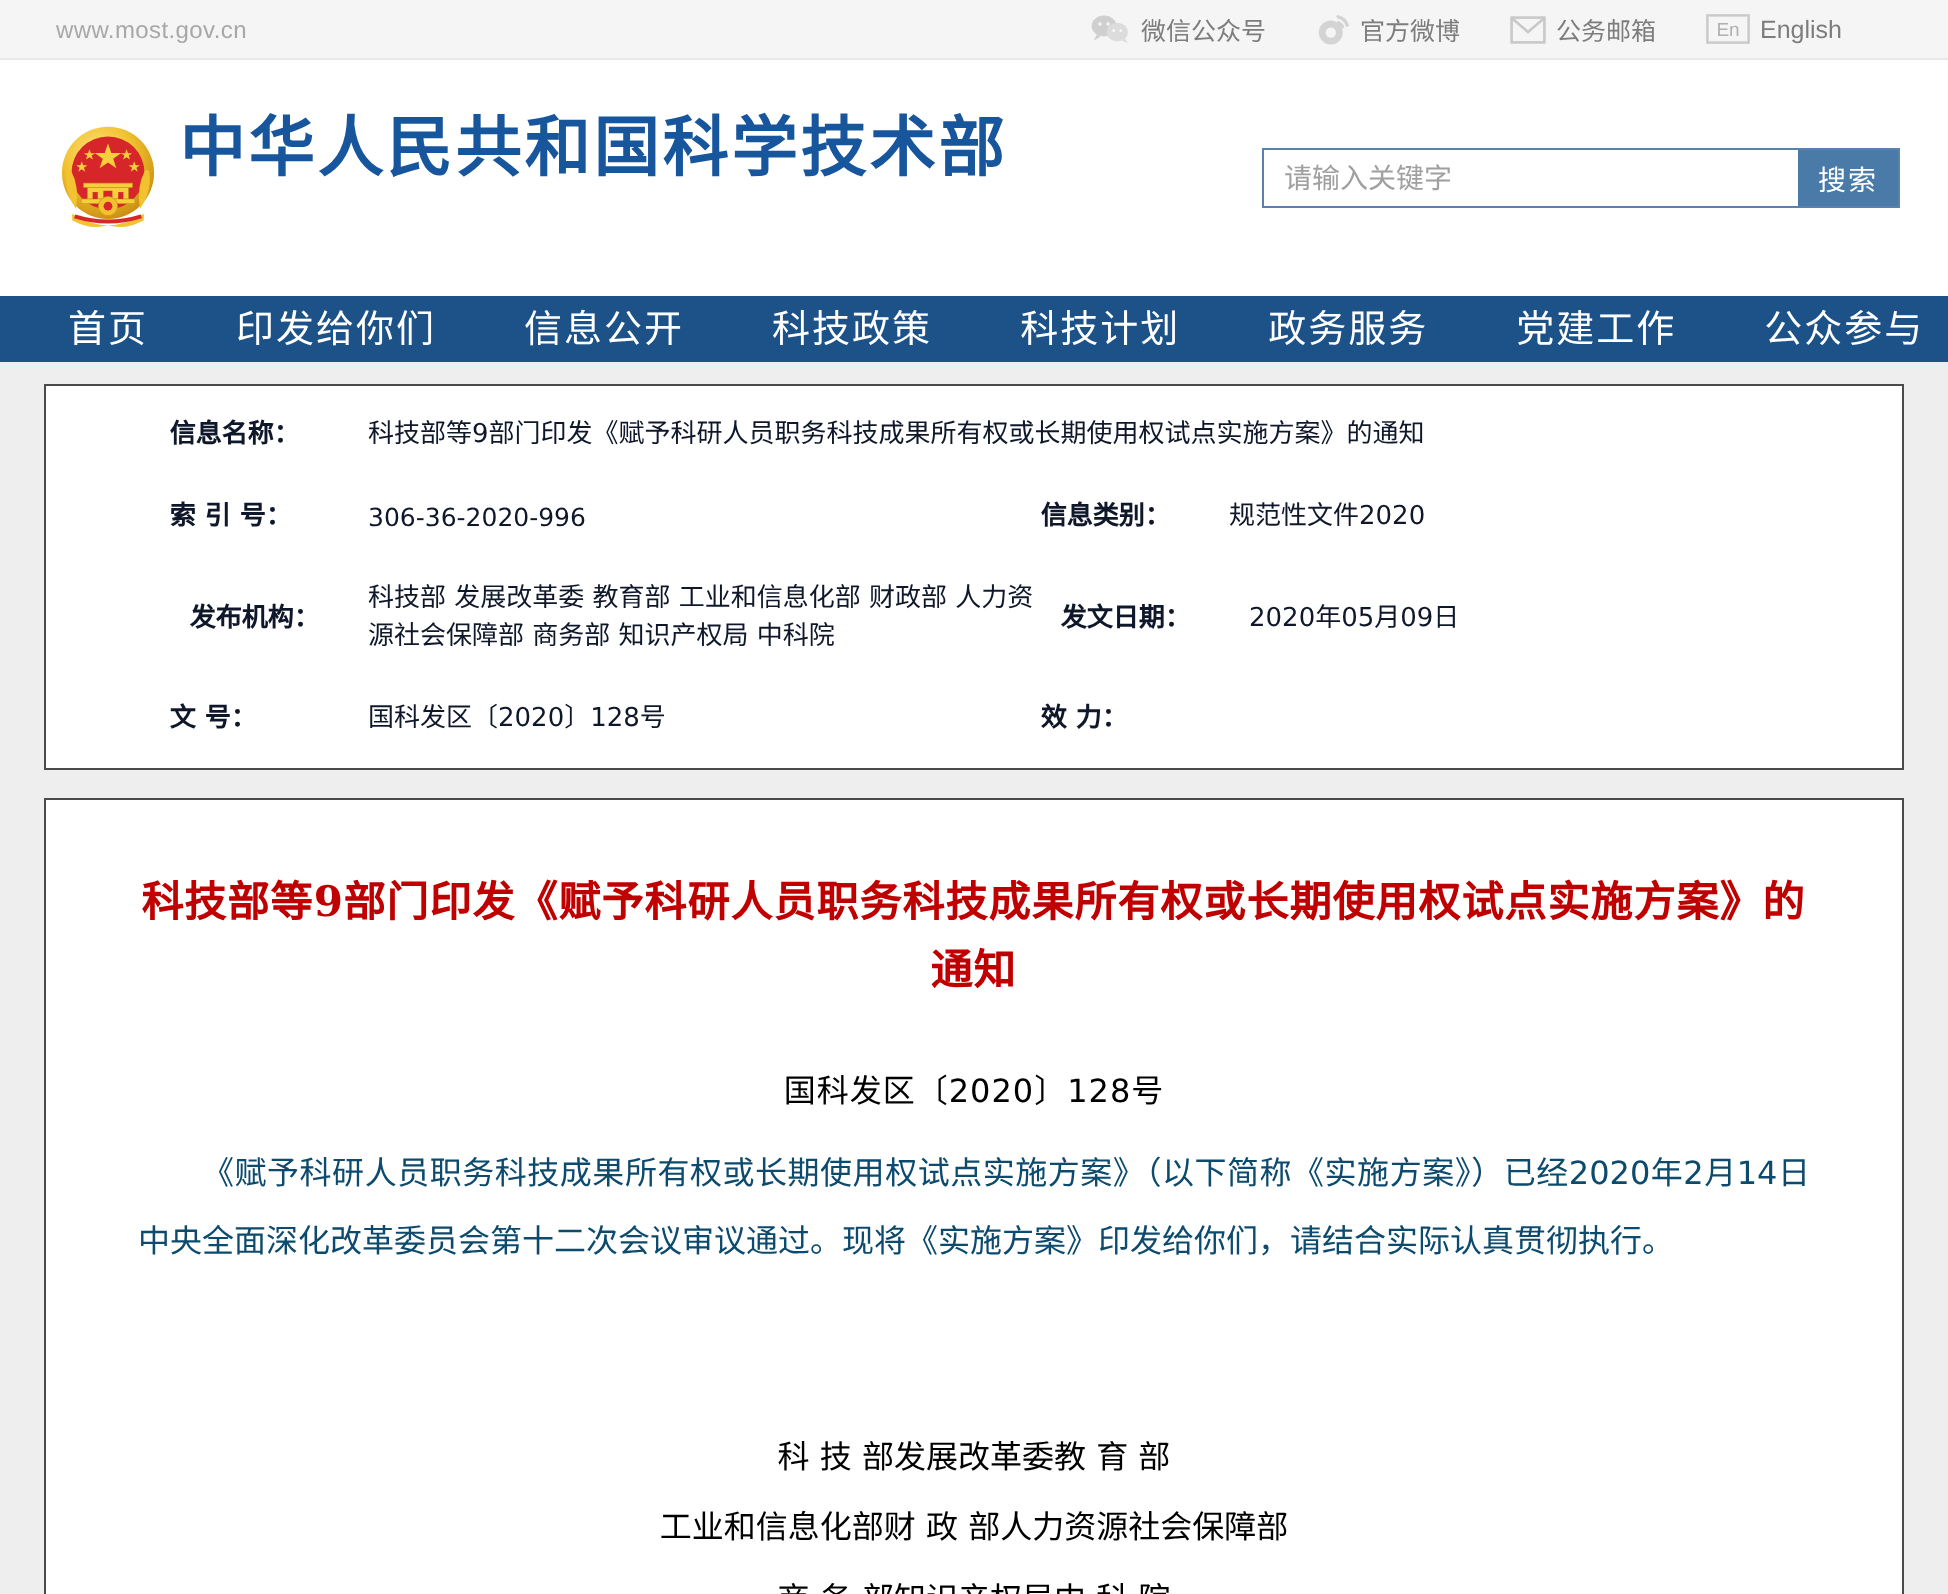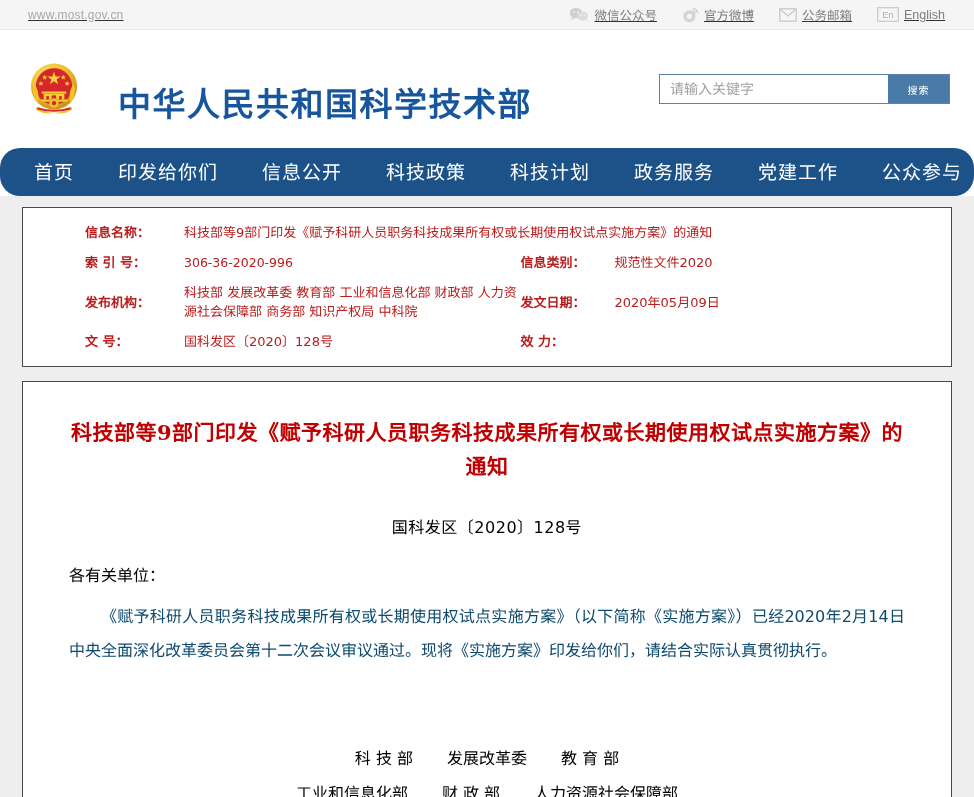--- a/index.html
+++ b/index.html
@@ -18,23 +18,22 @@
   }
 
   
   .topbar {
     height: 30px;
     background: #f5f5f5;
     border-bottom: 1px solid #e8e8e8;
     display: flex;
     align-items: center;
     justify-content: space-between;
-    padding: 0 24px 0 28px;
-    box-sizing: border-box;
-    text-decoration: underline;
+    padding: 0 48px 0 28px;
+    box-sizing: border-box;
   }
   .topbar-url {
     font-size: 12px;
     color: #a8a8a8;
     letter-spacing: .2px;
   }
   .topbar-links {
     display: flex;
     align-items: center;
     gap: 15px;
@@ -56,22 +55,22 @@
     height: 118px;
     background: #ffffff;
     display: flex;
     align-items: center;
     padding: 0 24px 0 22px;
     box-sizing: border-box;
     position: relative;
   }
   .brand {
     display: flex;
-    align-items: flex-end;
-    gap: 32px;
+    align-items: flex-start;
+    gap: 4px;
   }
   .emblem { width: 64px; height: 64px; display:block; flex: 0 0 64px; }
   .brand-text { line-height: 1; }
   .brand-cn {
     font-family: "DejaVu Sans", "Liberation Sans", sans-serif;
     font-size: 33px;
     font-weight: bold;
     color: #17559c;
     letter-spacing: 1.5px;
     white-space: nowrap;
@@ -99,39 +98,39 @@
     border: 0;
     outline: 0;
     padding: 0 10px;
     font-size: 14px;
     color: #1d4ed8;
     font-family: "Liberation Sans", "DejaVu Sans", sans-serif;
     background: #fff;
   }
   .search-input::placeholder { color: #a0a0a0; }
   .search-btn {
-    width: 61px;
+    width: 50px;
     background: #4a7ba8;
     color: #fff;
     border: 0;
-    font-size: 10px;
+    font-size: 14px;
     cursor: pointer;
     font-family: "DejaVu Sans", "Liberation Sans", sans-serif;
     letter-spacing: 1px;
+    margin-left: 39px;
   }
 
   
   .nav {
-    height: 48px;
+    height: 33px;
     background: #1d5289;
     display: flex;
     align-items: center;
     padding-left: 12px;
     box-sizing: border-box;
-    border-radius: 20px;
   }
   .nav-item {
     color: #ffffff;
     font-size: 19px;
     font-family: "DejaVu Sans", "Liberation Sans", sans-serif;
     padding: 0 22px;
     letter-spacing: 1px;
     cursor: pointer;
     white-space: nowrap;
     line-height: 48px;
@@ -154,40 +153,40 @@
   }
 
   
   .meta-panel {
     padding: 12px 0 12px 0;
     margin-bottom: 14px;
   }
   .meta-grid {
     display: grid;
     grid-template-columns: 62px 95px 1fr 90px 1fr;
-    row-gap: 5px;
+    row-gap: 16px;
     font-size: 13px;
-    color: #b91c1c;
+    color: #0f172a;
     align-items: start;
   }
   .meta-label {
     font-weight: bold;
     font-family: "DejaVu Sans", "Liberation Sans", sans-serif;
     white-space: nowrap;
     padding: 3px 0;
     line-height: 19px;
   }
   .meta-value {
     padding: 3px 0 3px 4px;
     line-height: 19px;
     font-family: "DejaVu Sans", "Liberation Sans", sans-serif;
   }
   .meta-value.small { font-size: 12.5px; }
   .cell-spacer { }
-  .row-tall { align-self: center; }
+  .row-tall { align-self: center; margin-left: 10px; }
 
   
   .doc-panel {
     min-height: 455px;
     padding: 30px 46px 24px 46px;
   }
   .doc-title {
     color: #c00000;
     font-family: "DejaVu Serif", "Liberation Serif", serif;
     font-weight: bold;
@@ -222,21 +221,20 @@
   }
   .signers {
     margin-top: 74px;
     font-size: 16px;
     font-family: "DejaVu Sans", "Liberation Sans", sans-serif;
     color: #000;
   }
   .signer-row {
     display: flex;
     justify-content: center;
-    gap: 34px;
     line-height: 2.2;
     white-space: nowrap;
   }
 </style>
 </head>
 <body>
 
 <div class="topbar">
   <span class="topbar-url">www.most.gov.cn</span>
   <div class="topbar-links">
@@ -387,21 +385,20 @@
       <span class="meta-value">国科发区〔2020〕128号</span>
       <span class="meta-label">效    力：</span>
       <span class="meta-value"></span>
 
     </div>
   </div>
 
   <div class="panel doc-panel">
     <h1 class="doc-title">科技部等9部门印发《赋予科研人员职务科技成果所有权或长期使用权试点实施方案》的通知</h1>
     <div class="doc-number">国科发区〔2020〕128号</div>
-    <div class="doc-salutation">各有关单位：</div>
     <p class="doc-para">《赋予科研人员职务科技成果所有权或长期使用权试点实施方案》（以下简称《实施方案》）已经2020年2月14日中央全面深化改革委员会第十二次会议审议通过。现将《实施方案》印发给你们，请结合实际认真贯彻执行。</p>
 
     <div class="signers">
       <div class="signer-row">
         <span>科 技 部</span>
         <span>发展改革委</span>
         <span>教 育 部</span>
       </div>
       <div class="signer-row">
         <span>工业和信息化部</span>

